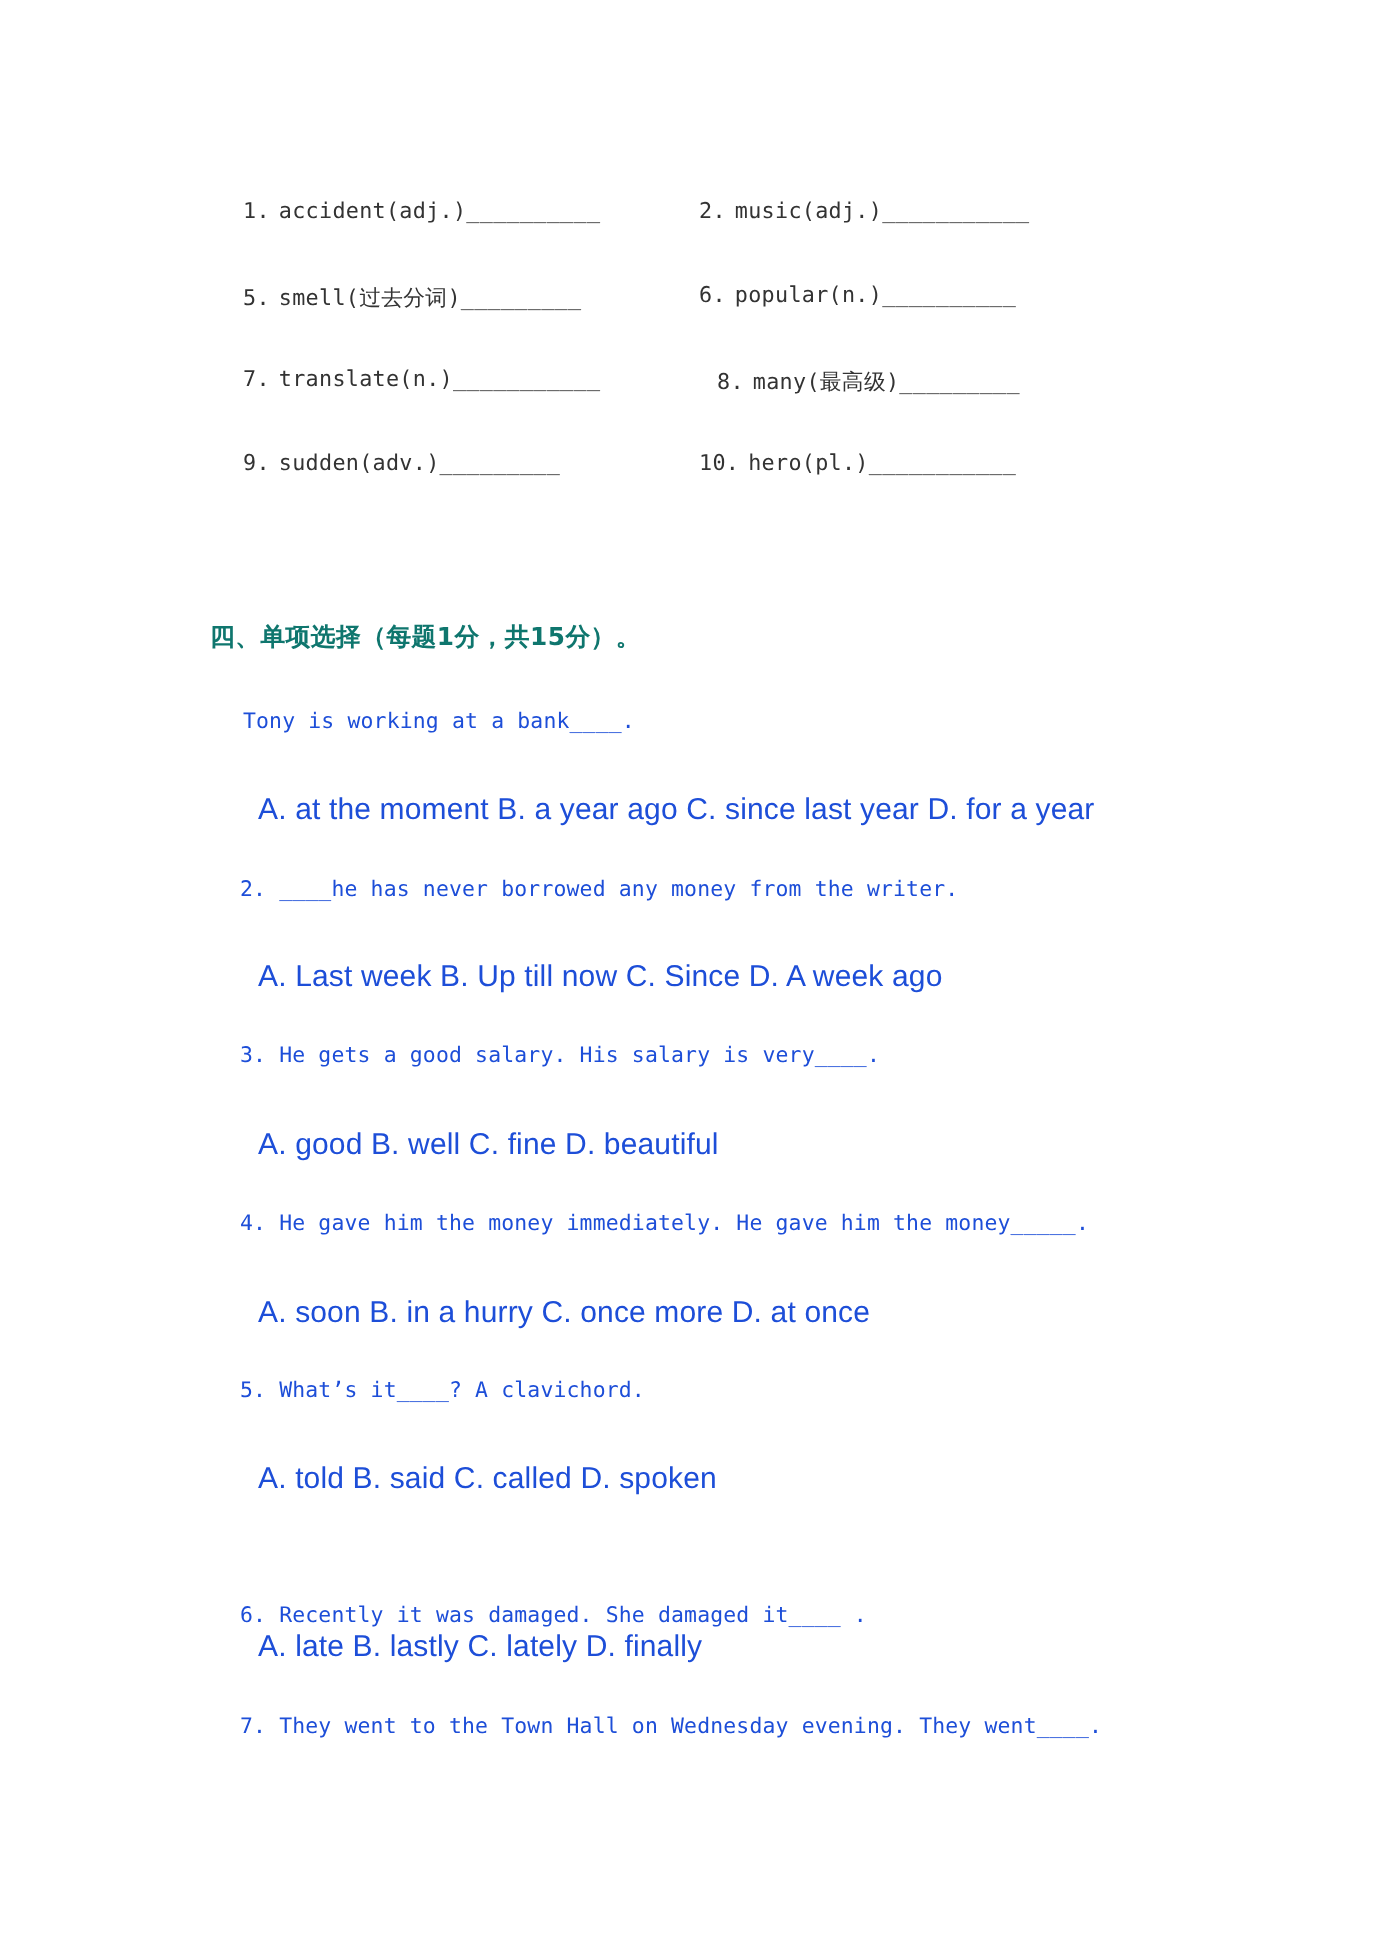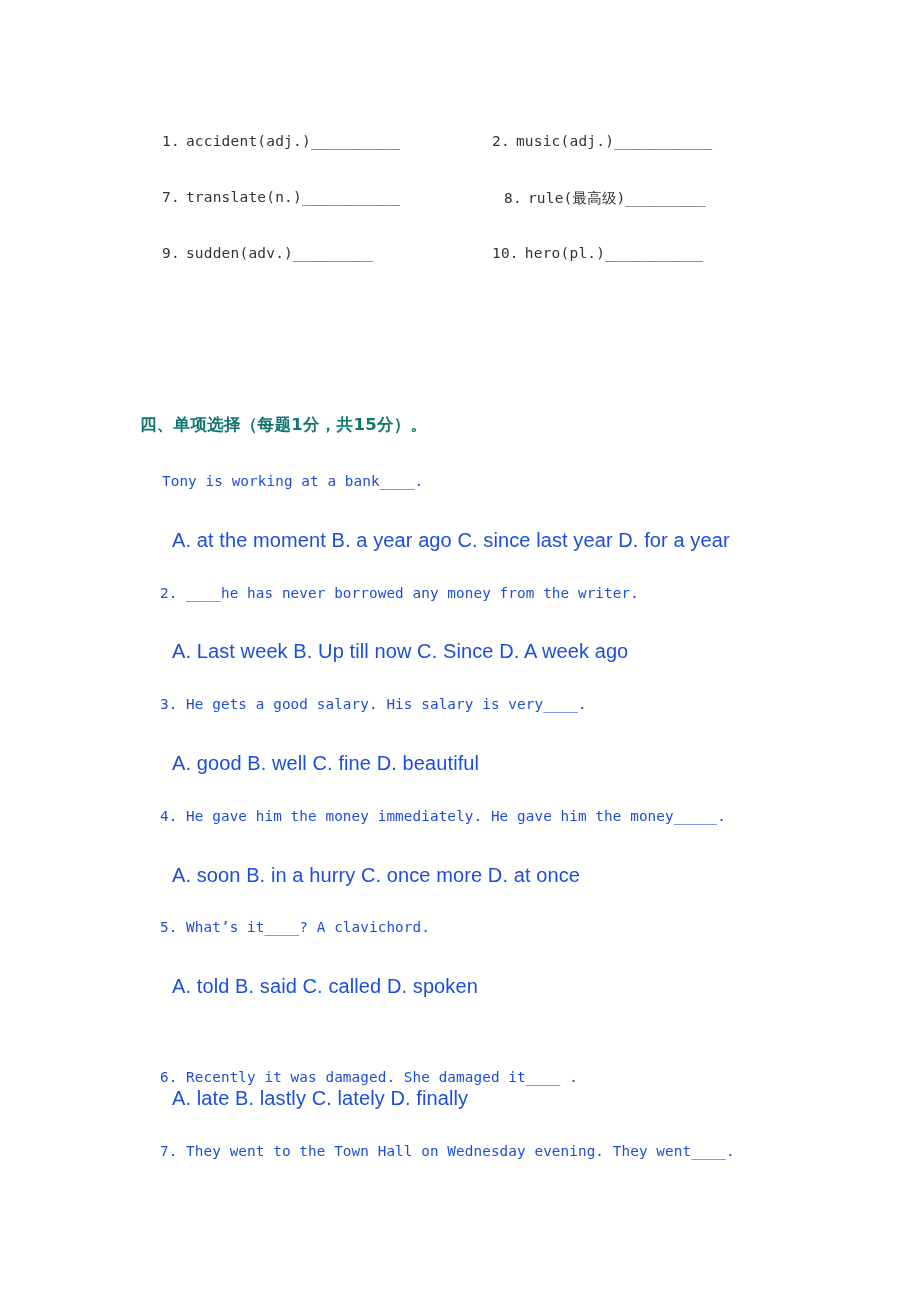--- a/index.html
+++ b/index.html
@@ -36,21 +36,21 @@
   }
   .word-cell {
     position: absolute;
     font-family: "DejaVu Sans Mono", "Liberation Mono", monospace;
     font-size: 14.5px;
     letter-spacing: 0.2px;
     white-space: nowrap;
     color: #333333;
   }
   .word-cell.left  { left: 162px; }
-  .word-cell.right { left: 466px; margin-left: 26px; }
+  .word-cell.right { left: 466px; }
   .word-cell.right.indent { left: 478px; }
 
   .num { margin-right: 6px; }
 
   
   .section-heading {
     position: absolute;
     top: 414px;
     left: 140px;
     font-family: "DejaVu Sans", "Liberation Sans", sans-serif;
@@ -97,24 +97,28 @@
 <div class="page">
 
   <div class="wordlist">
 
     <div class="word-row">
       <div class="word-cell left"><span class="num">1.</span><span>accident(adj.)</span><span>__________</span></div>
       <div class="word-cell right"><span class="num">2.</span><span>music(adj.)</span><span>___________</span></div>
     </div>
 
 
+    <div class="word-row">
+      <div class="word-cell left"><span class="num">5.</span><span>smell(过去分词)</span><span>_________</span></div>
+      <div class="word-cell right"><span class="num">6.</span><span>popular(n.)</span><span>__________</span></div>
+    </div>
 
     <div class="word-row">
       <div class="word-cell left"><span class="num">7.</span><span>translate(n.)</span><span>___________</span></div>
-      <div class="word-cell right indent"><span class="num">8.</span><span>rule(最高级)</span><span>_________</span></div>
+      <div class="word-cell right indent"><span class="num">8.</span><span>many(最高级)</span><span>_________</span></div>
     </div>
 
     <div class="word-row">
       <div class="word-cell left"><span class="num">9.</span><span>sudden(adv.)</span><span>_________</span></div>
       <div class="word-cell right"><span class="num">10.</span><span>hero(pl.)</span><span>___________</span></div>
     </div>
 
   </div>
 
   <div class="section-heading">四、单项选择（每题1分，共15分）。</div>

